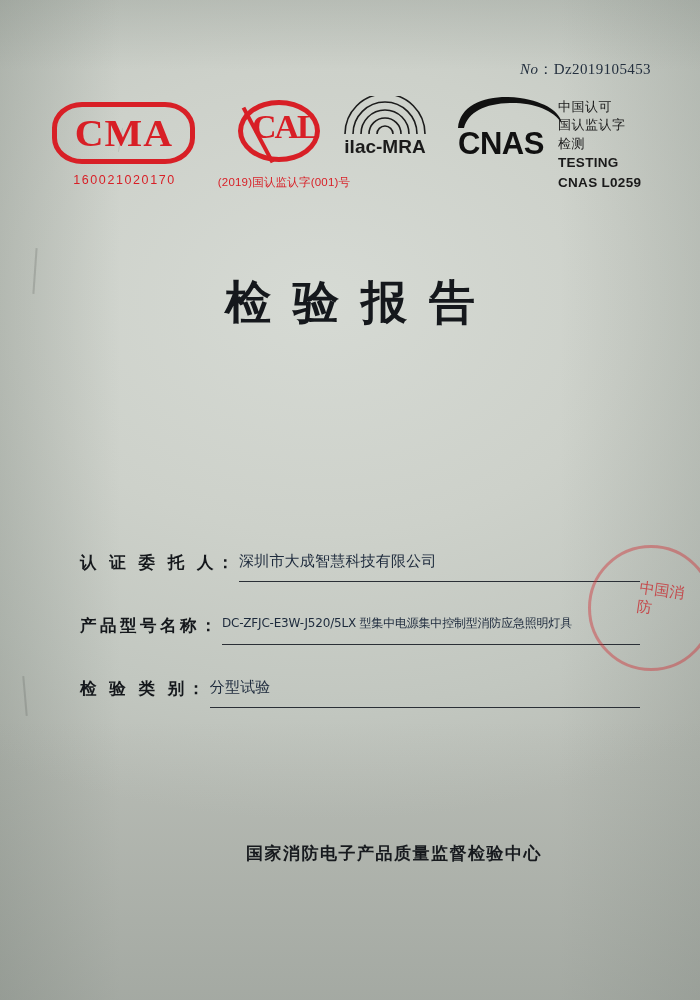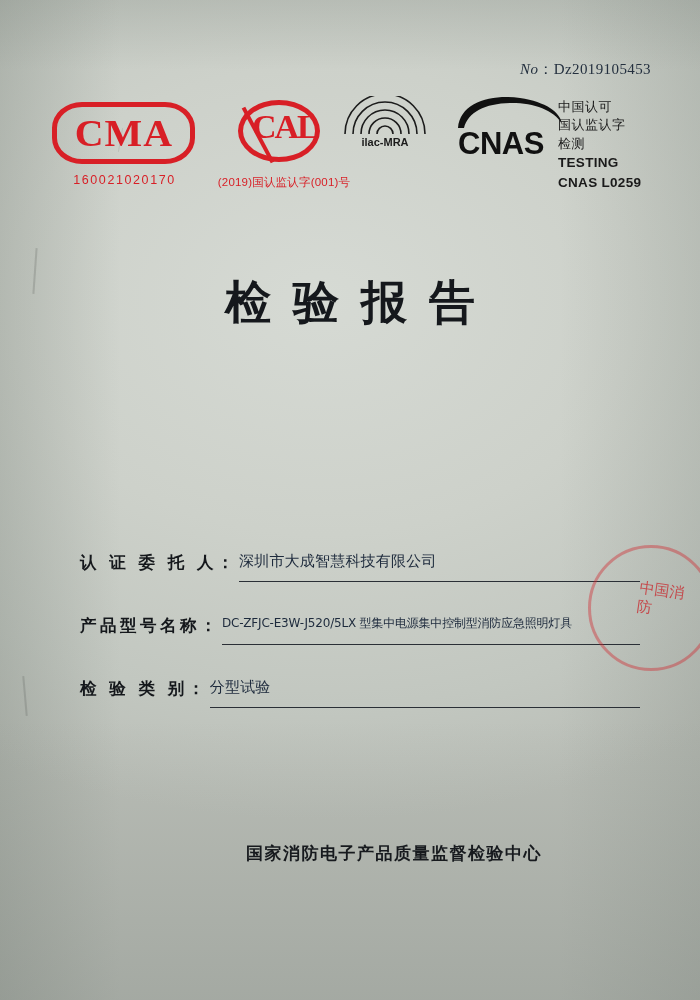--- a/index.html
+++ b/index.html
@@ -175,21 +175,21 @@
   }
   .ilac-arc {
     width: 92px;
     height: 40px;
     margin: 0 auto;
   }
   .ilac-text {
     margin-top: -4px;
     font-family: "Liberation Sans", sans-serif;
     font-weight: bold;
-    font-size: 11px;
+    font-size: 19px;
     color: #1b1b1b;
     letter-spacing: 0px;
   }
 
   
   .cnas {
     position: absolute;
     left: 450px;
     top: 2px;
     width: 120px;

